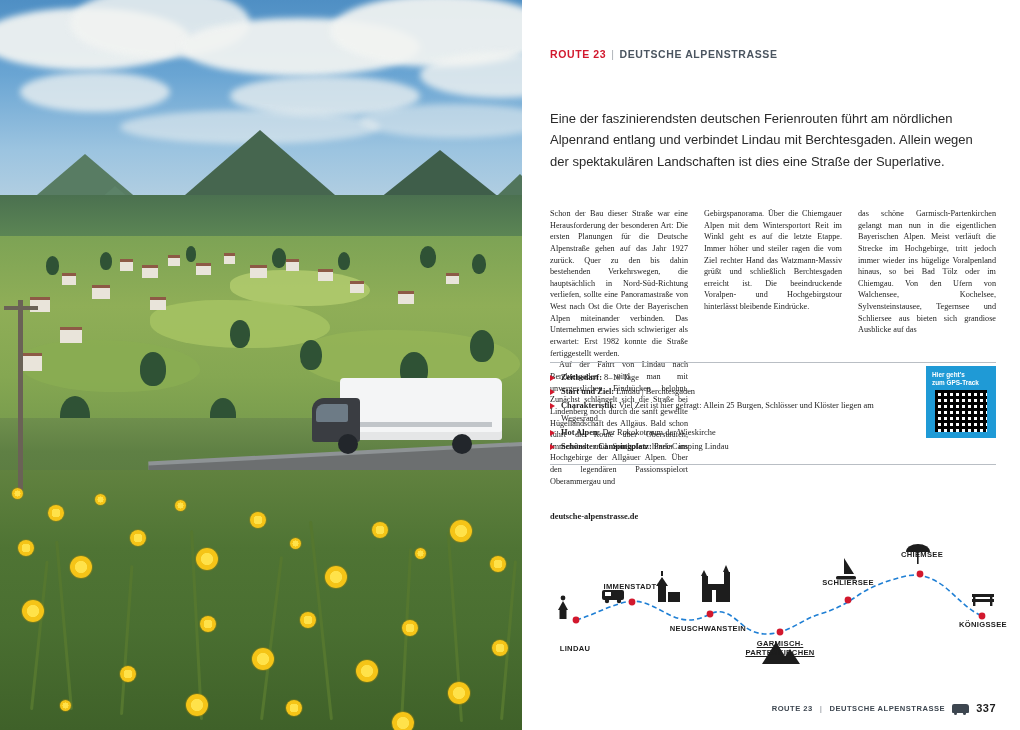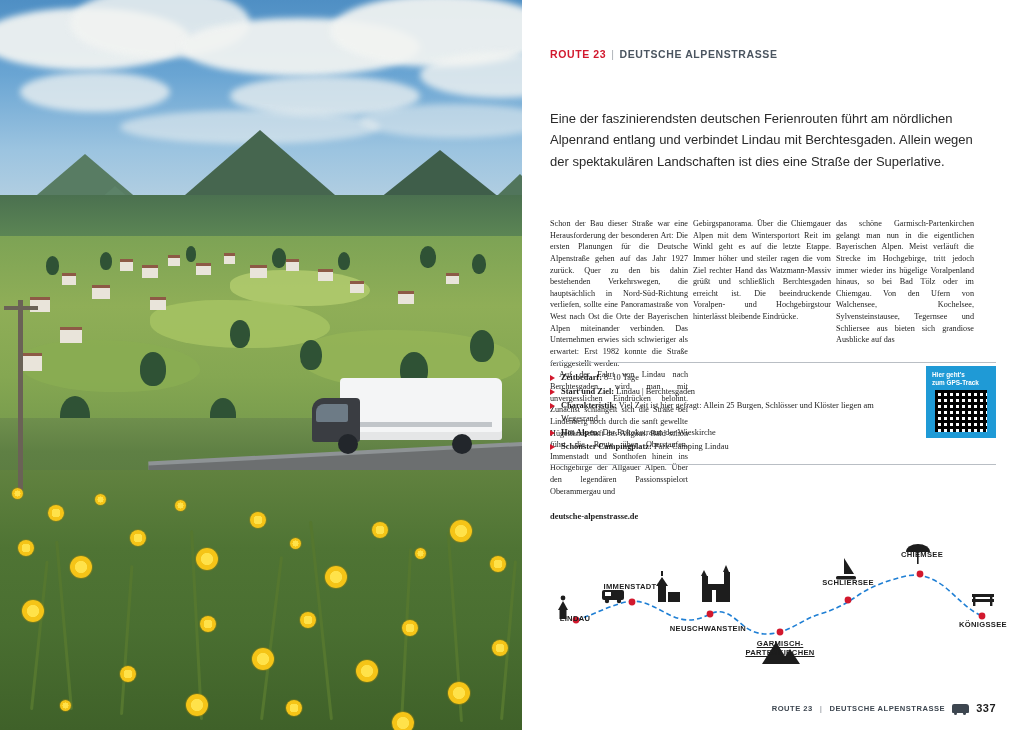--- a/index.html
+++ b/index.html
@@ -248,27 +248,26 @@
     font-size: 13px;
     line-height: 1.65;
     color: #2a2a2a;
   }
 
   .cols {
     position: absolute;
     left: 28px; top: 208px;
     width: 446px;
     display: flex;
-    gap: 5px;
+    gap: 16px;
     font-size: 8.2px;
     line-height: 1.42;
     color: #1d1d1d;
     text-align: justify;
     font-family: "Liberation Serif", serif;
-    margin-top: 10px;
   }
   .col { width: 138px; }
   .col p { margin: 0 0 0 0; }
   .col p + p { text-indent: 9px; }
 
   .facts {
     position: absolute;
     left: 28px; top: 362px;
     width: 446px;
     border-top: 1px solid #b9bec4;
@@ -596,21 +595,21 @@
         </g>
 
         <g fill="#1d1d1d">
           <rect x="424" y="66" width="22" height="3"></rect>
           <rect x="424" y="71" width="22" height="3"></rect>
           <rect x="425" y="66" width="2.4" height="12"></rect>
           <rect x="442" y="66" width="2.4" height="12"></rect>
         </g>
       </svg>
 
-      <div class="citylabel" style="left:2px; top:86px; width:50px;">LINDAU</div>
+      <div class="citylabel" style="left:2px; top:116px; width:50px;">LINDAU</div>
       <div class="citylabel" style="left:46px; top:54px; width:72px;">IMMENSTADT</div>
       <div class="citylabel" style="left:110px; top:96px; width:100px;">NEUSCHWANSTEIN</div>
       <div class="citylabel two" style="left:182px; top:112px; width:100px; white-space:pre-line;">GARMISCH-
 PARTENKIRCHEN</div>
       <div class="citylabel" style="left:262px; top:50px; width:76px;">SCHLIERSEE</div>
       <div class="citylabel" style="left:340px; top:22px; width:68px;">CHIEMSEE</div>
       <div class="citylabel" style="left:400px; top:92px; width:70px;">KÖNIGSSEE</div>
     </div>
 
     <div class="footer">

